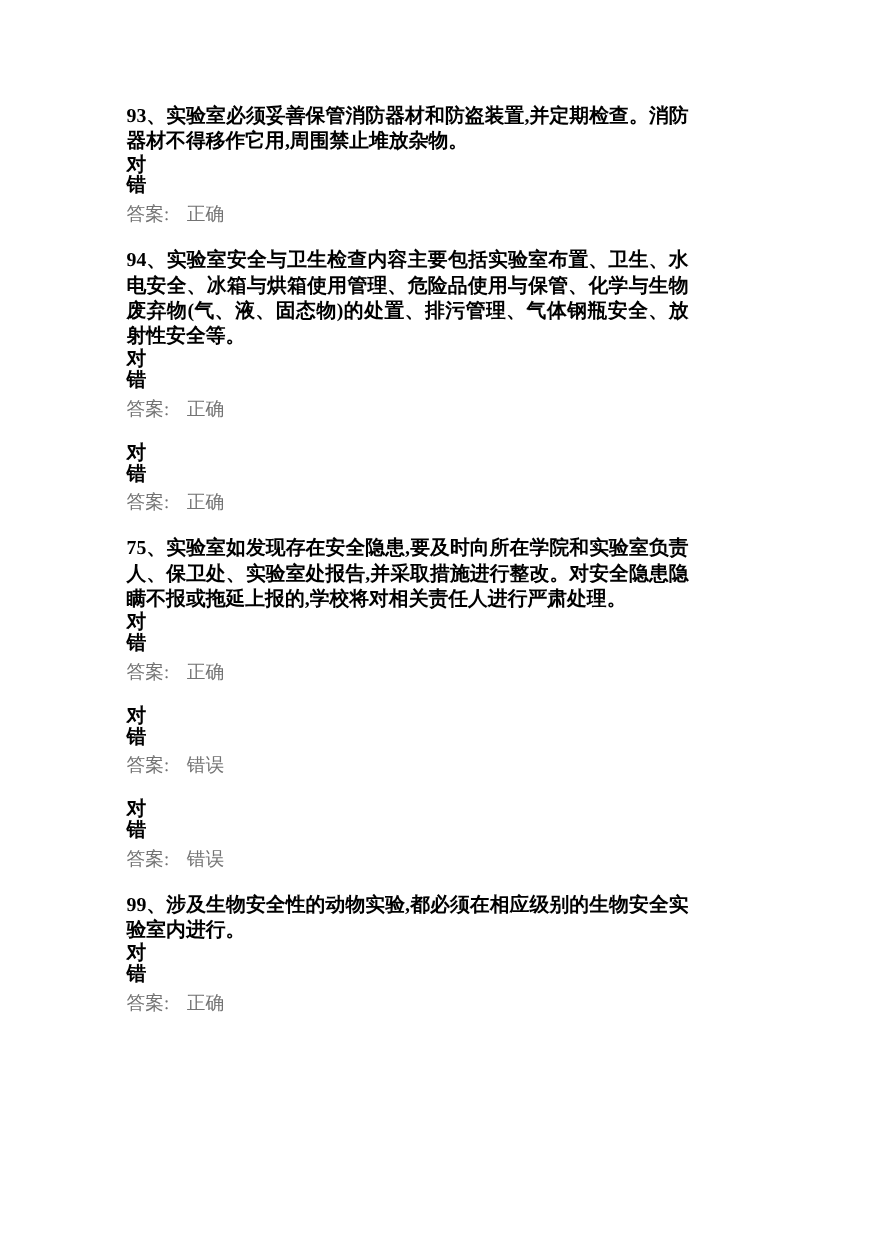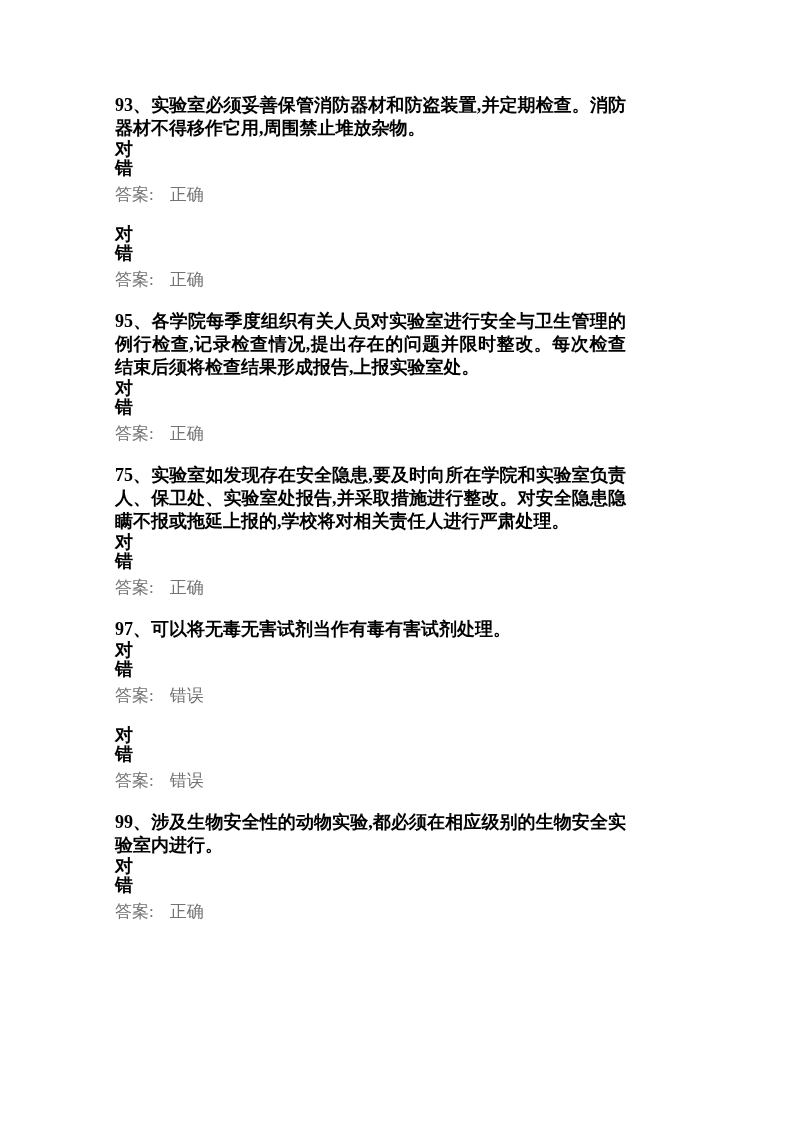--- a/index.html
+++ b/index.html
@@ -56,41 +56,40 @@
 <div class="page">
   <div id="question-list">
   <section class="question">
     <p class="qtext"><span class="qnum">93、</span><span class="qbody">实验室必须妥善保管消防器材和防盗装置,并定期检查。消防器材不得移作它用,周围禁止堆放杂物。</span></p>
     <p class="opt">对</p>
     <p class="opt">错</p>
     <p class="answer"><span class="answer-label">答案:</span><span class="answer-value">正确</span></p>
   </section>
 
   <section class="question">
+    <p class="qtext"><span class="qnum">94、</span><span class="qbody">实验室安全与卫生检查内容主要包括实验室布置、卫生、水电安全、冰箱与烘箱使用管理、危险品使用与保管、化学与生物废弃物(气、液、固态物)的处置、排污管理、气体钢瓶安全、放射性安全等。</span></p>
     <p class="opt">对</p>
     <p class="opt">错</p>
     <p class="answer"><span class="answer-label">答案:</span><span class="answer-value">正确</span></p>
   </section>
 
   <section class="question">
-    <p class="qtext"><span class="qnum">95、</span><span class="qbody">各学院每季度组织有关人员对实验室进行安全与卫生管理的例行检查,记录检查情况,提出存在的问题并限时整改。每次检查结束后须将检查结果形成报告,上报实验室处。</span></p>
     <p class="opt">对</p>
     <p class="opt">错</p>
     <p class="answer"><span class="answer-label">答案:</span><span class="answer-value">正确</span></p>
   </section>
 
   <section class="question">
     <p class="qtext"><span class="qnum">75、</span><span class="qbody">实验室如发现存在安全隐患,要及时向所在学院和实验室负责人、保卫处、实验室处报告,并采取措施进行整改。对安全隐患隐瞒不报或拖延上报的,学校将对相关责任人进行严肃处理。</span></p>
     <p class="opt">对</p>
     <p class="opt">错</p>
     <p class="answer"><span class="answer-label">答案:</span><span class="answer-value">正确</span></p>
   </section>
 
   <section class="question">
-    <p class="qtext"><span class="qnum">97、</span><span class="qbody">可以将无毒无害试剂当作有毒有害试剂处理。</span></p>
     <p class="opt">对</p>
     <p class="opt">错</p>
     <p class="answer"><span class="answer-label">答案:</span><span class="answer-value">错误</span></p>
   </section>
 
   <section class="question">
     <p class="opt">对</p>
     <p class="opt">错</p>
     <p class="answer"><span class="answer-label">答案:</span><span class="answer-value">错误</span></p>
   </section>

